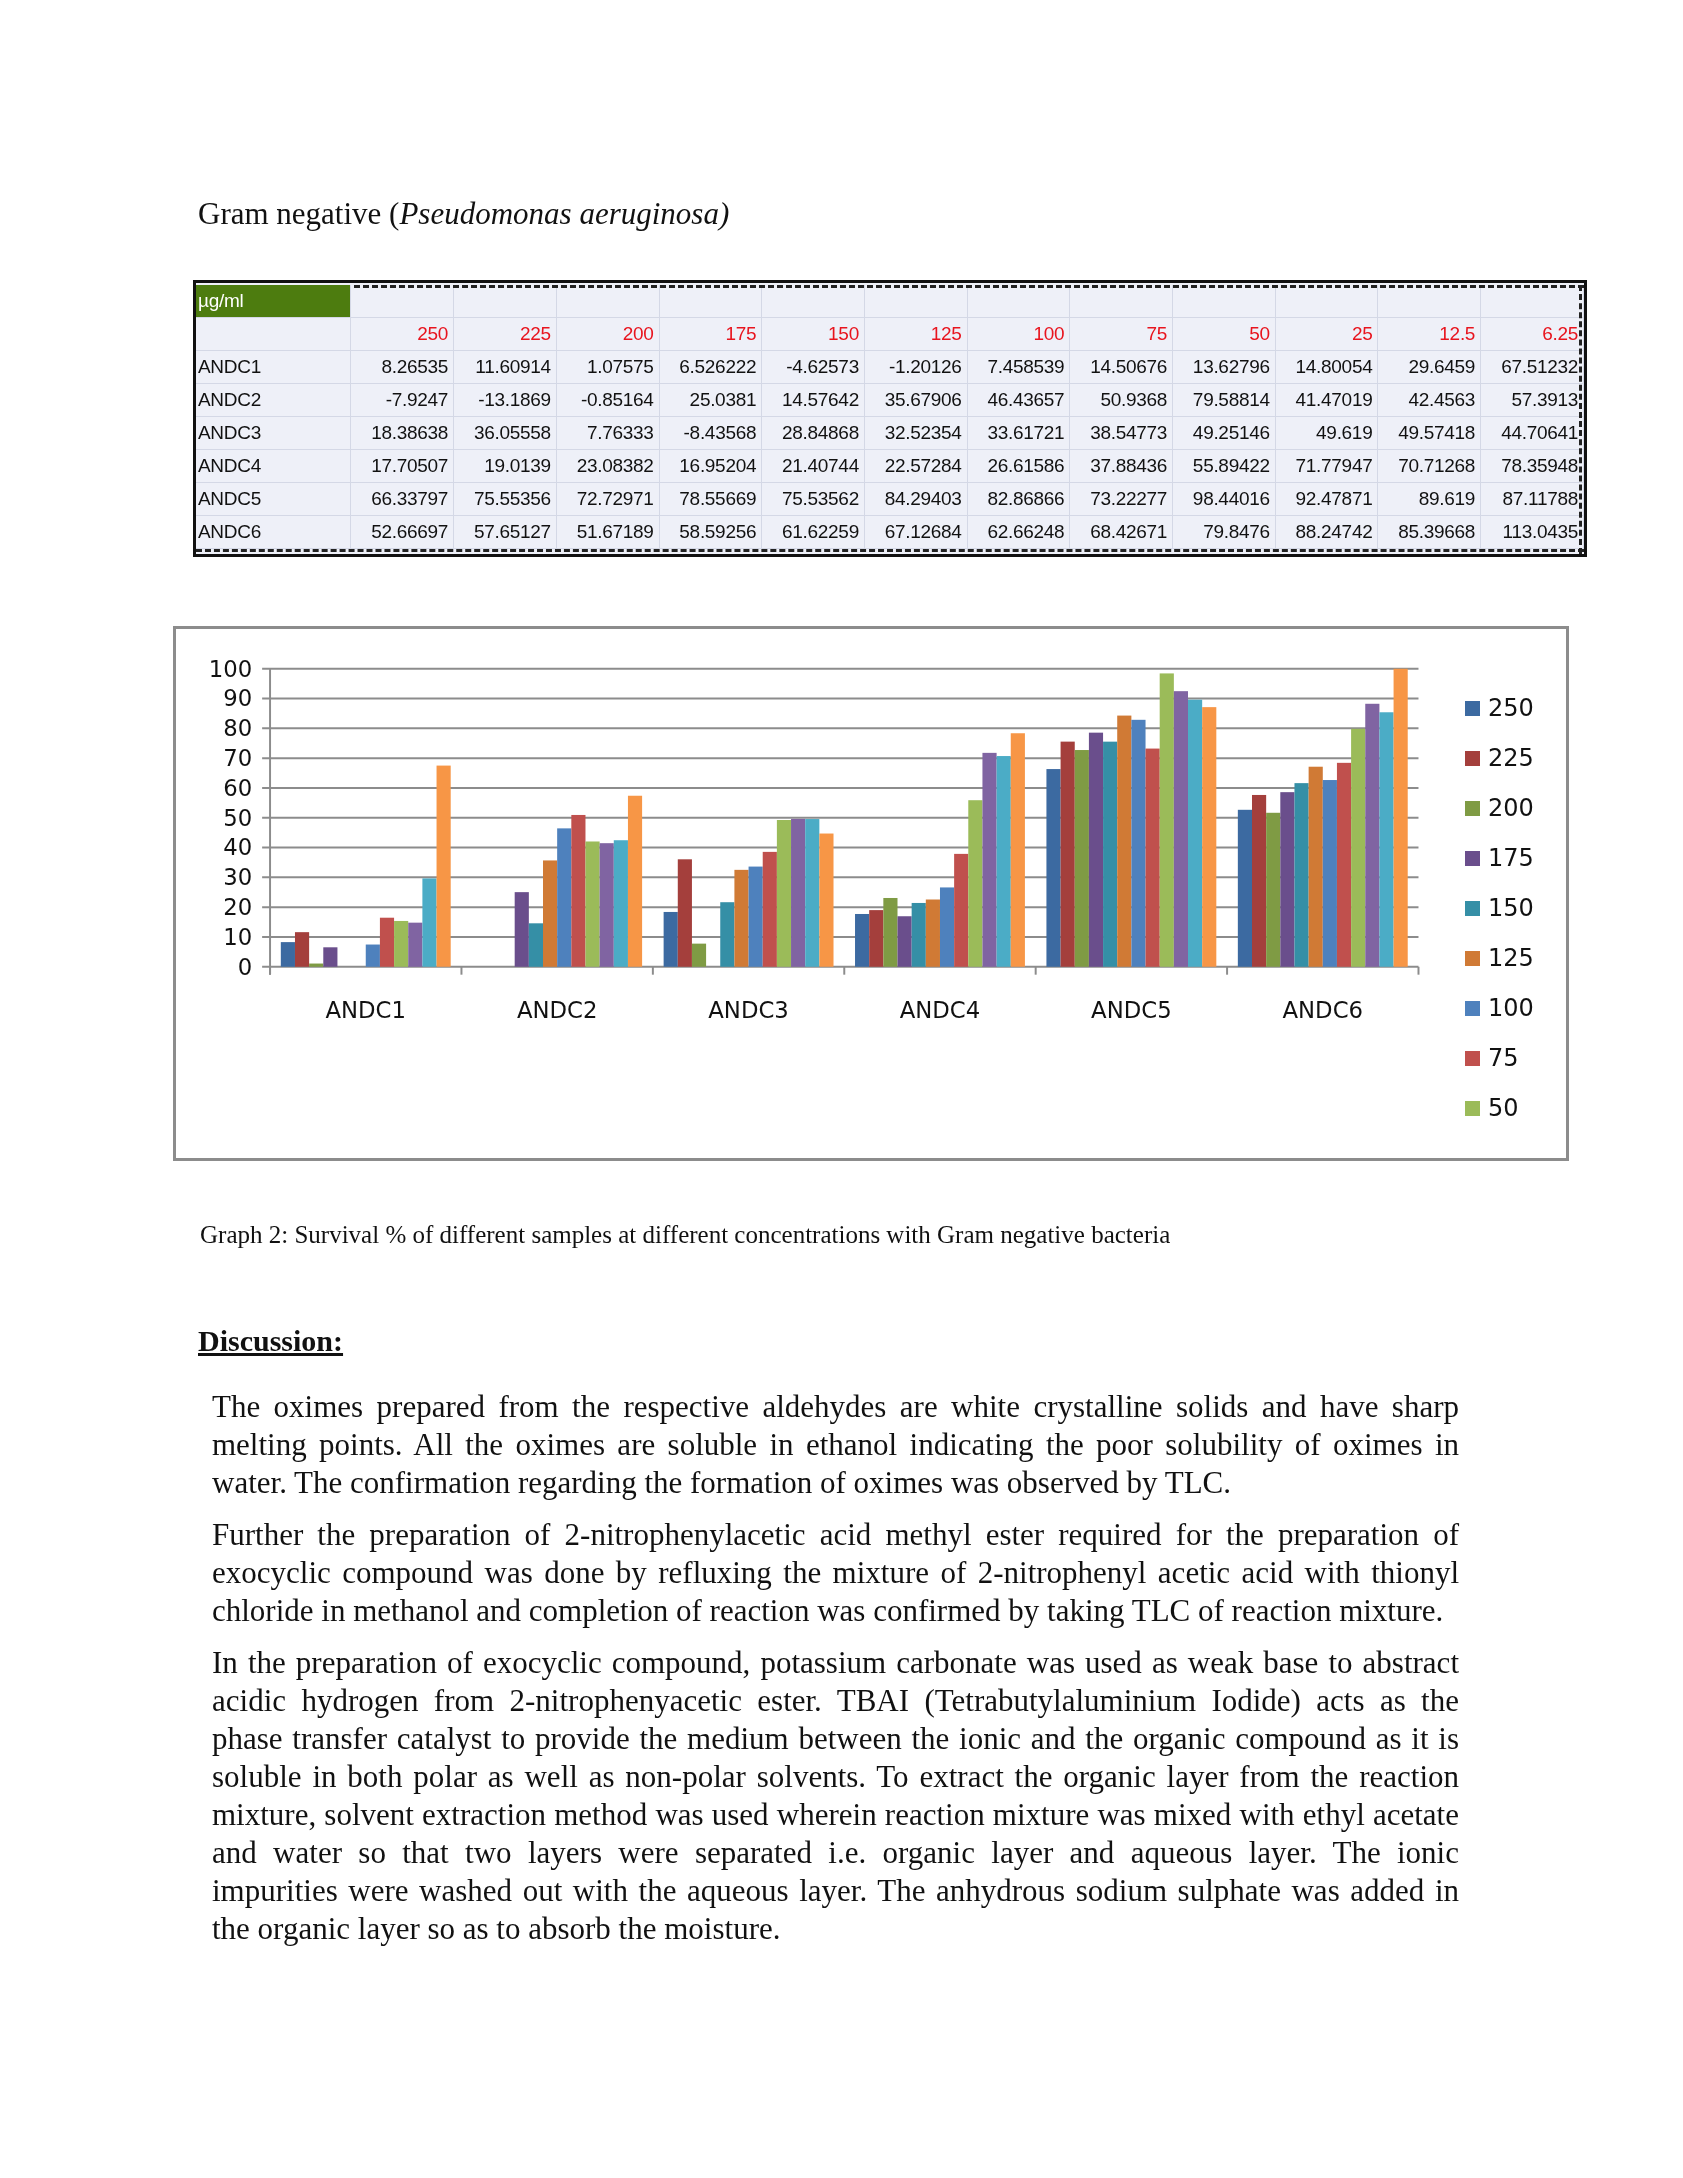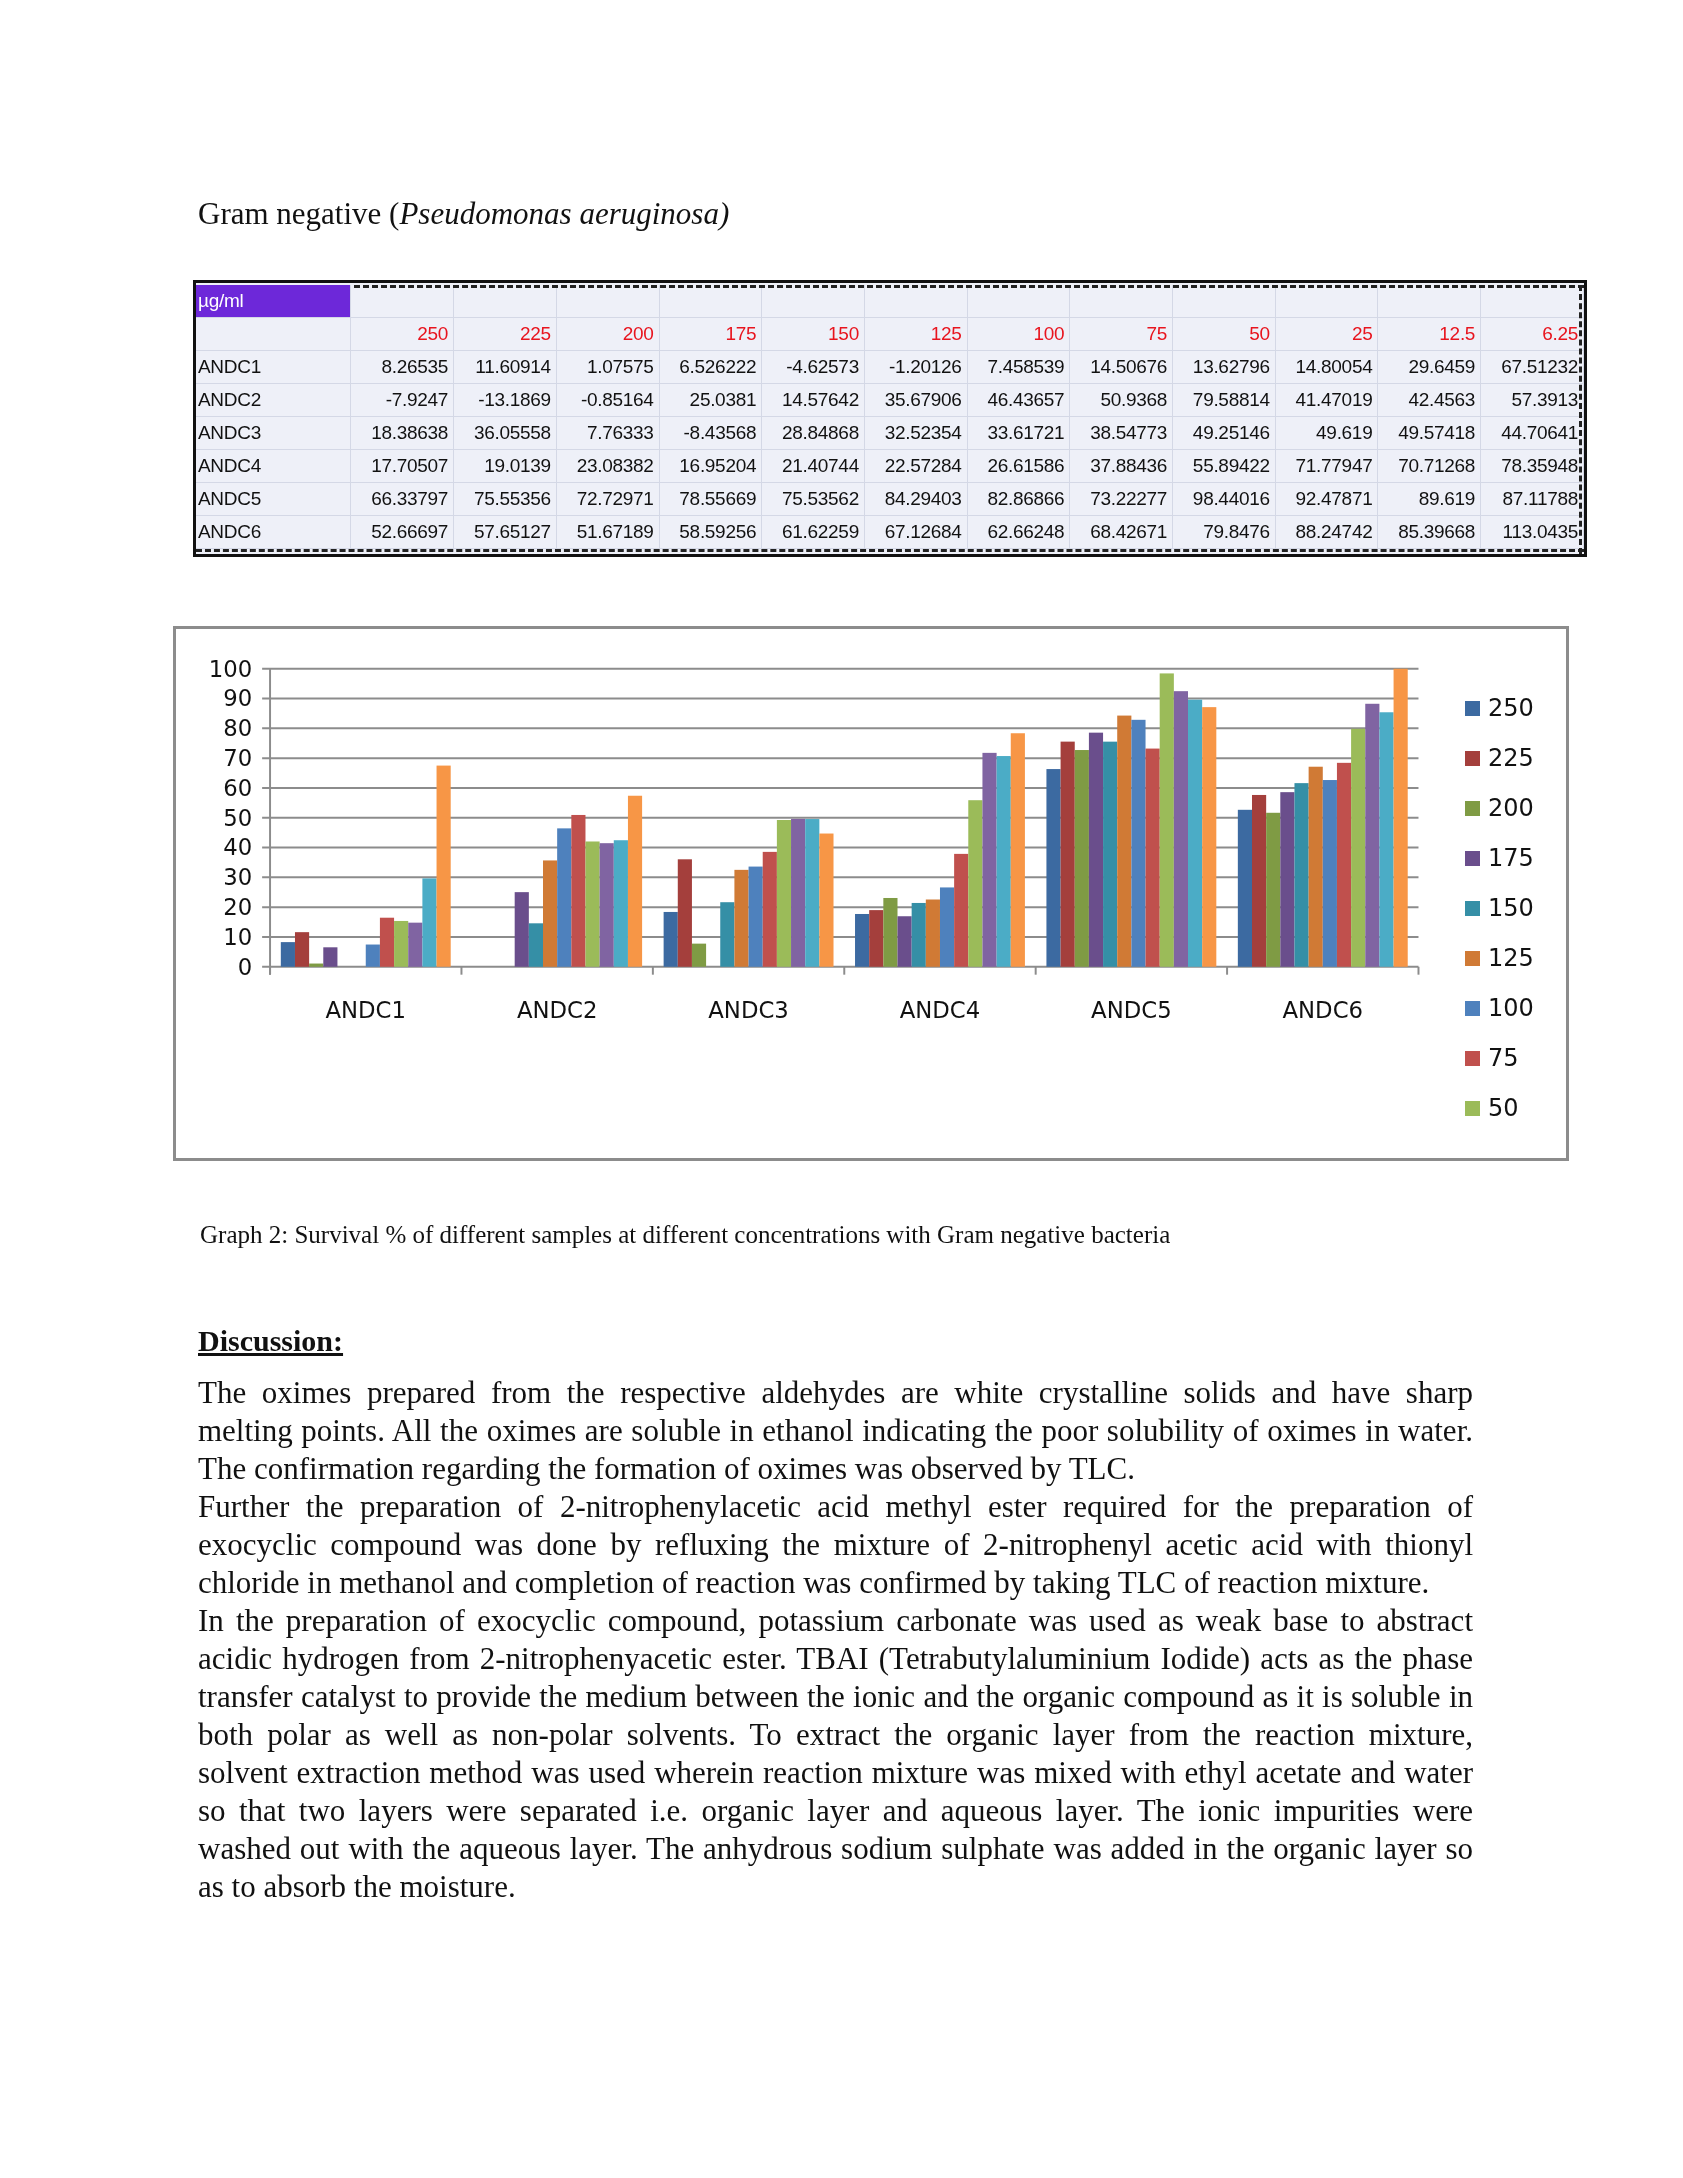--- a/index.html
+++ b/index.html
@@ -8,37 +8,37 @@
   .heading i { font-style: italic; }
 
   
   .sheet { position: absolute; left: 193px; top: 280px; width: 1394px; height: 277px; border: 3px solid #111; background: #eef0f8; overflow: hidden; box-sizing: border-box; }
   .sheet .dash { position: absolute; left: 158px; right: 0; top: 2px; border-top: 3px dashed #222; }
   .sheet .dash-r { position: absolute; right: 2px; top: 2px; bottom: 0; border-right: 3px dashed #222; }
   .sheet .dash-b { position: absolute; left: 0; right: 0; bottom: 2px; border-bottom: 3px dashed #222; }
   .sheet table { border-collapse: collapse; font-family: "Liberation Sans", sans-serif; font-size: 19px; position: absolute; left: 0; top: 2px; }
   .sheet td { height: 32px; padding: 0 5px; text-align: right; border-right: 1px solid #d4d8e6; border-bottom: 1px solid #d4d8e6; white-space: nowrap; letter-spacing: -0.3px; }
   .sheet td.rowhead { text-align: left; width: 149px; padding-left: 2px; }
-  .sheet td.unit { background: #6d28d9; color: #fff; text-align: left; padding-left: 2px; }
+  .sheet td.unit { background: #4d7c0f; color: #fff; text-align: left; padding-left: 2px; }
   .sheet td.conc { color: #e8141e; }
   .sheet td.num { width: 92px; }
 
   
   .chart-frame { position: absolute; left: 173px; top: 626px; width: 1396px; height: 535px; border: 3px solid #8c8c8c; box-sizing: border-box; background: #fff; }
   .chart-svg { position: absolute; left: 0; top: 0; }
   .ytick { font-family: "DejaVu Sans", sans-serif; font-size: 23px; fill: #111; }
   .xtick { font-family: "DejaVu Sans", sans-serif; font-size: 23px; fill: #111; }
   .legend { position: absolute; left: 1289px; top: 54px; }
   .legend-item { display: flex; align-items: center; height: 50px; font-family: "DejaVu Sans", sans-serif; font-size: 24px; }
   .legend-swatch { width: 15px; height: 15px; margin-right: 8px; }
 
   .caption { position: absolute; left: 200px; top: 1221px; font-size: 25px; }
   .disc-title { position: absolute; left: 198px; top: 1324px; font-size: 30px; font-weight: bold; text-decoration: underline; }
   .disc-body { position: absolute; left: 198px; top: 1374px; width: 1275px; font-size: 31px; line-height: 38px; text-align: justify; }
-  .disc-body p { margin: 0; }
+  .disc-body p { margin: 14px; }
 </style>
 </head>
 <body>
 
 <div class="heading"><span>Gram negative (</span><i>Pseudomonas aeruginosa)</i></div>
 
 <div class="sheet">
   <table>
     <tbody id="sheet-body">
         <tr>

